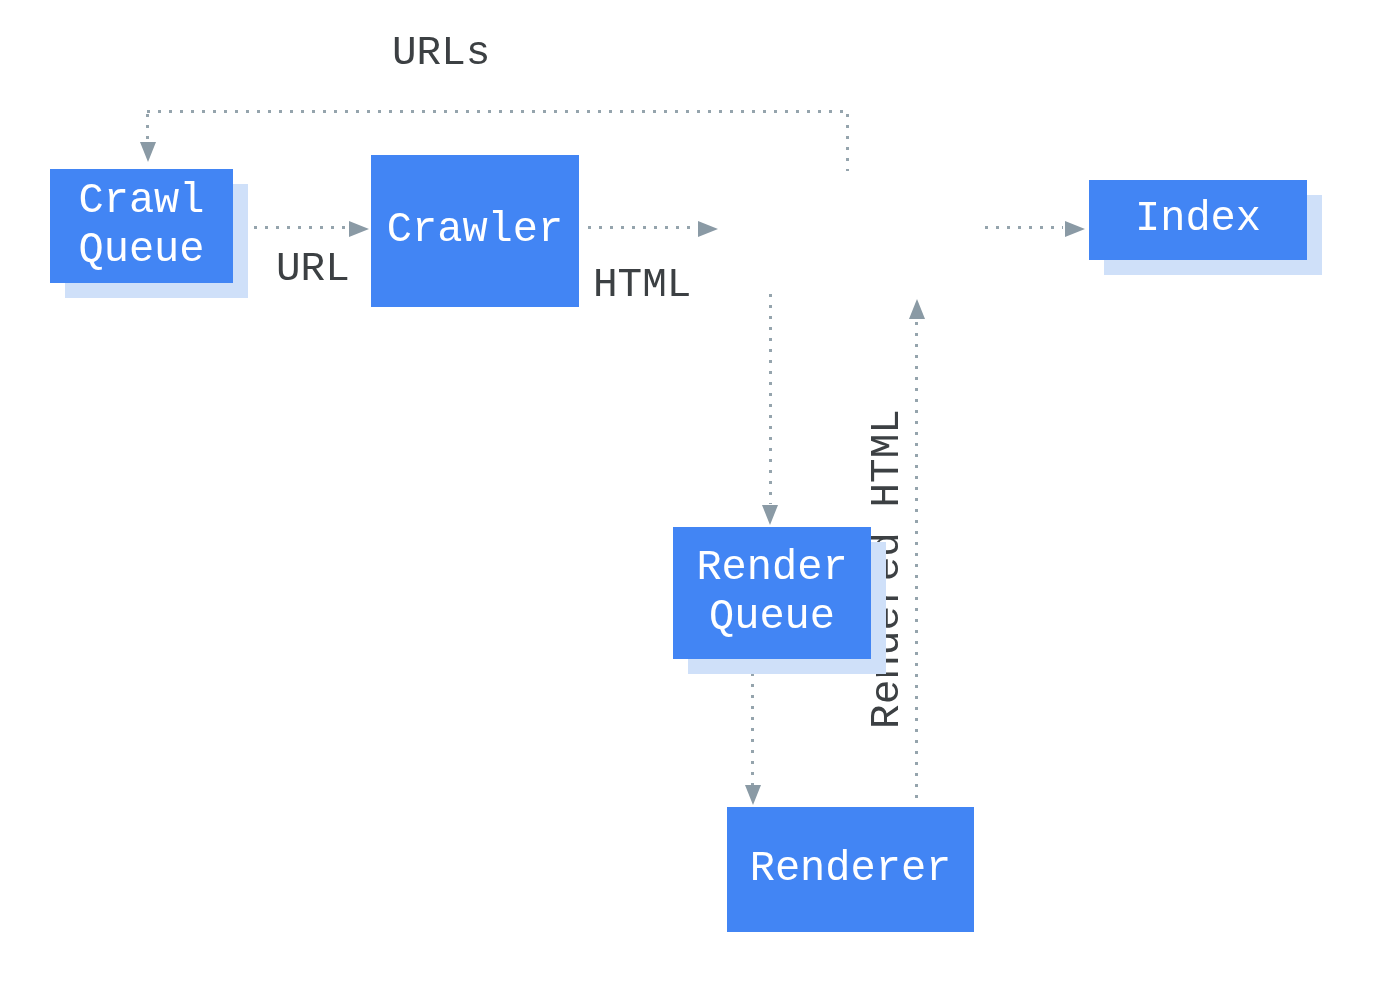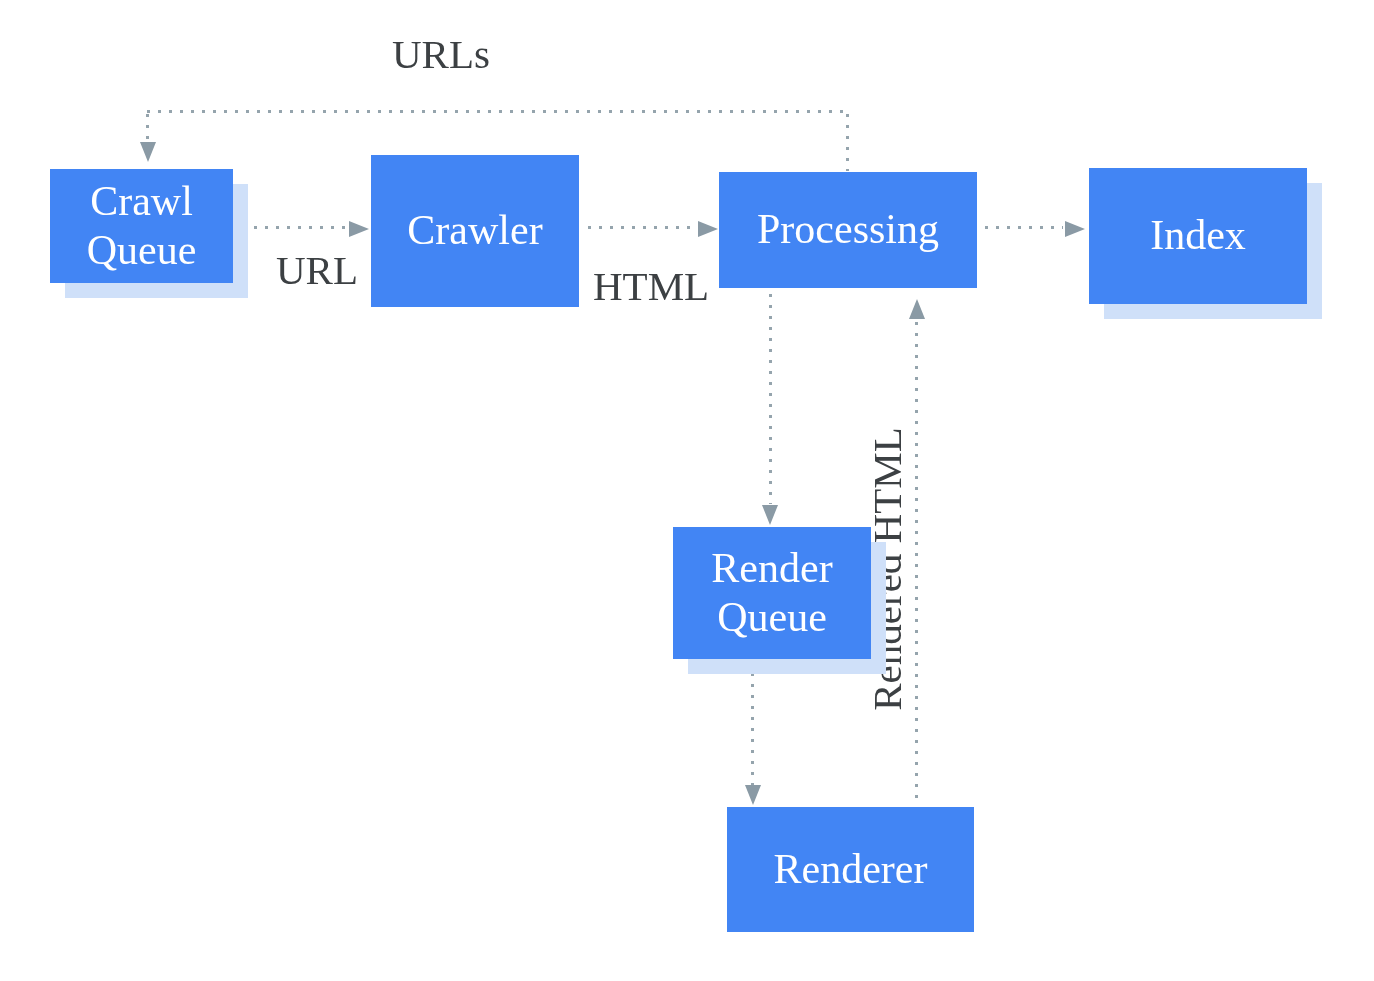--- a/index.html
+++ b/index.html
@@ -10,21 +10,21 @@
     --edge-label: #3C4043;
     --background: #FFFFFF;
   }
   * { box-sizing: border-box; }
   html, body { margin: 0; padding: 0; background: var(--background); }
   .canvas {
     position: relative;
     width: 1374px;
     height: 981px;
     background: var(--background);
-    font-family: Liberation Serif, serif;
+    font-family: Liberation Mono, monospace;
     overflow: hidden;
   }
   .node {
     position: absolute;
     background: var(--node-fill);
     color: #ffffff;
     display: flex;
     align-items: center;
     justify-content: center;
     text-align: center;
@@ -104,25 +104,22 @@
   <div class="edge-label vertical" style="left:887px; top:569px;">Rendered HTML</div>
 
   <div class="node shadowed" style="left:50px; top:169px; width:183px; height:114px;">
     <span>Crawl Queue</span>
   </div>
 
   <div class="node" style="left:371px; top:155px; width:208px; height:152px;">
     <span>Crawler</span>
   </div>
 
-  <div class="node" style="left:719px; top:172px; width:258px; height:116px;">
-    <span>Processing</span>
-  </div>
 
-  <div class="node shadowed" style="left:1089px; top:168px; width:218px; height:136px;">
+  <div class="node shadowed" style="left:1089px; top:180px; width:218px; height:80px;">
     <span>Index</span>
   </div>
 
   <div class="node shadowed" style="left:636px; top:527px; width:198px; height:132px;margin-left:37px;">
     <span style="max-width:170px; display:inline-block;">Render Queue</span>
   </div>
 
   <div class="node" style="left:727px; top:807px; width:247px; height:125px;">
     <span>Renderer</span>
   </div>

